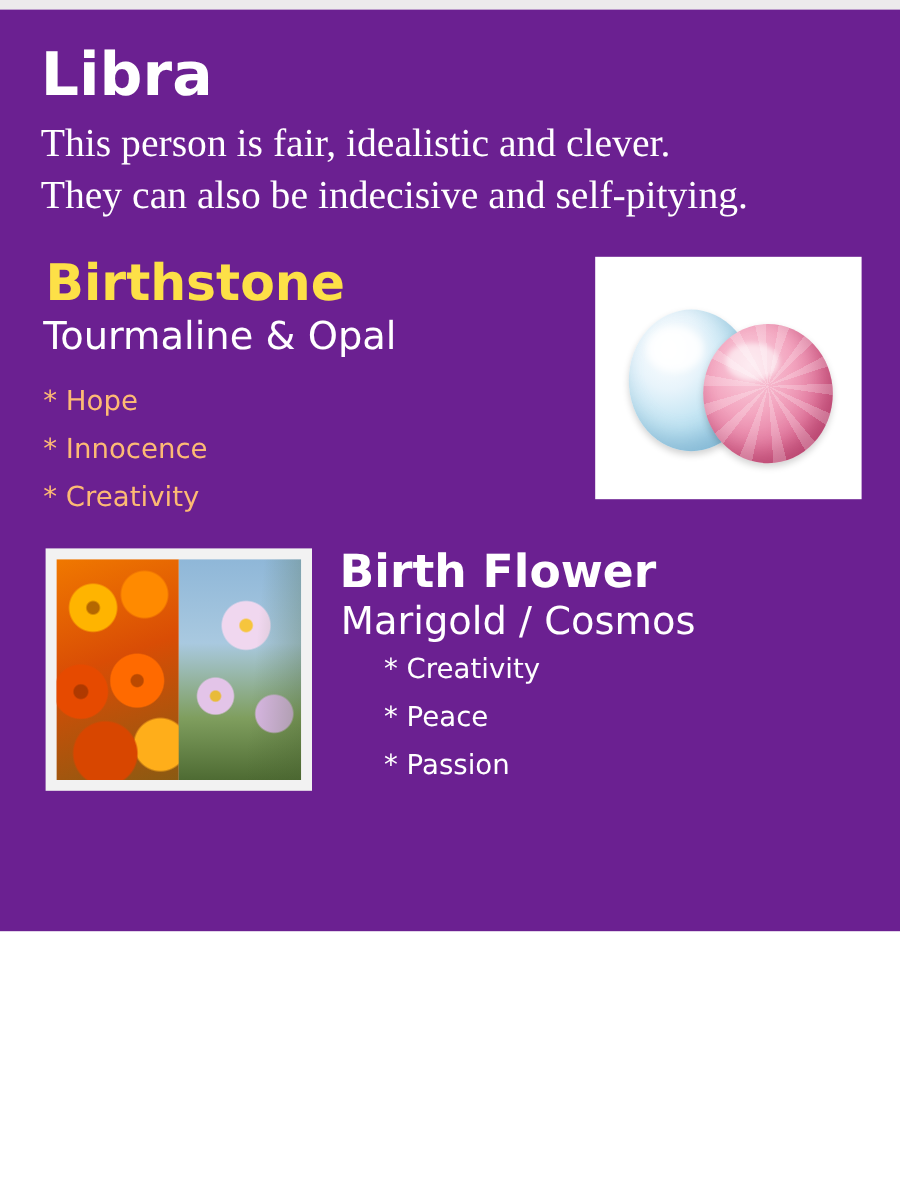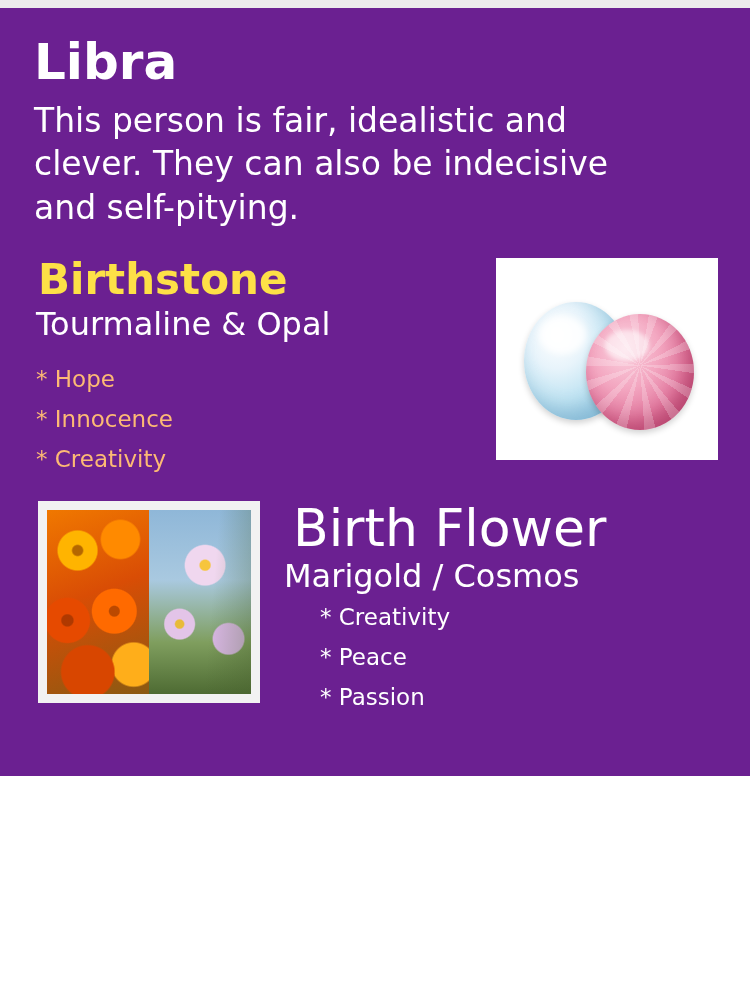--- a/index.html
+++ b/index.html
@@ -69,20 +69,21 @@
     line-height: 1.05;
     margin: 6px 0 10px 2px;
     color: #ffffff;
   }
   .sign-desc {
     font-size: 33px;
     line-height: 1.33;
     margin: 0 0 6px 2px;
     color: #ffffff;
     max-width: 600px;
+    font-family: Liberation Serif, serif;
   }
 
   
   .stone-section {
     margin-top: 28px;
     position: relative;
     min-height: 225px;
   }
   .stone-text {
     width: 440px;
@@ -242,24 +243,24 @@
     background:
       radial-gradient(circle at 55% 30%, #f6c53d 0 3.5%, rgba(0,0,0,0) 4.5%),
       radial-gradient(circle at 30% 62%, #e8bb3a 0 3%, rgba(0,0,0,0) 4%),
       linear-gradient(95deg, rgba(70,95,45,0.0) 60%, rgba(70,95,45,0.35) 100%);
   }
   .flower-text {
     margin-left: 248px;
     text-align: left;
   }
   .flower-title {
-    font-size: 52px;
-    font-weight: normal;
-    line-height: 1.05;
-    margin: 6px 0 2px 13px;
+    font-size: 38px;
+    font-weight: bold;
+    line-height: 1.05;
+    margin: 6px 0 2px 3px;
     color: #ffffff;
   }
   .flower-sub {
     font-size: 32px;
     line-height: 1.15;
     margin: 0 0 10px 4px;
     color: #ffffff;
   }
   .flower-trait {
     font-size: 23px;

